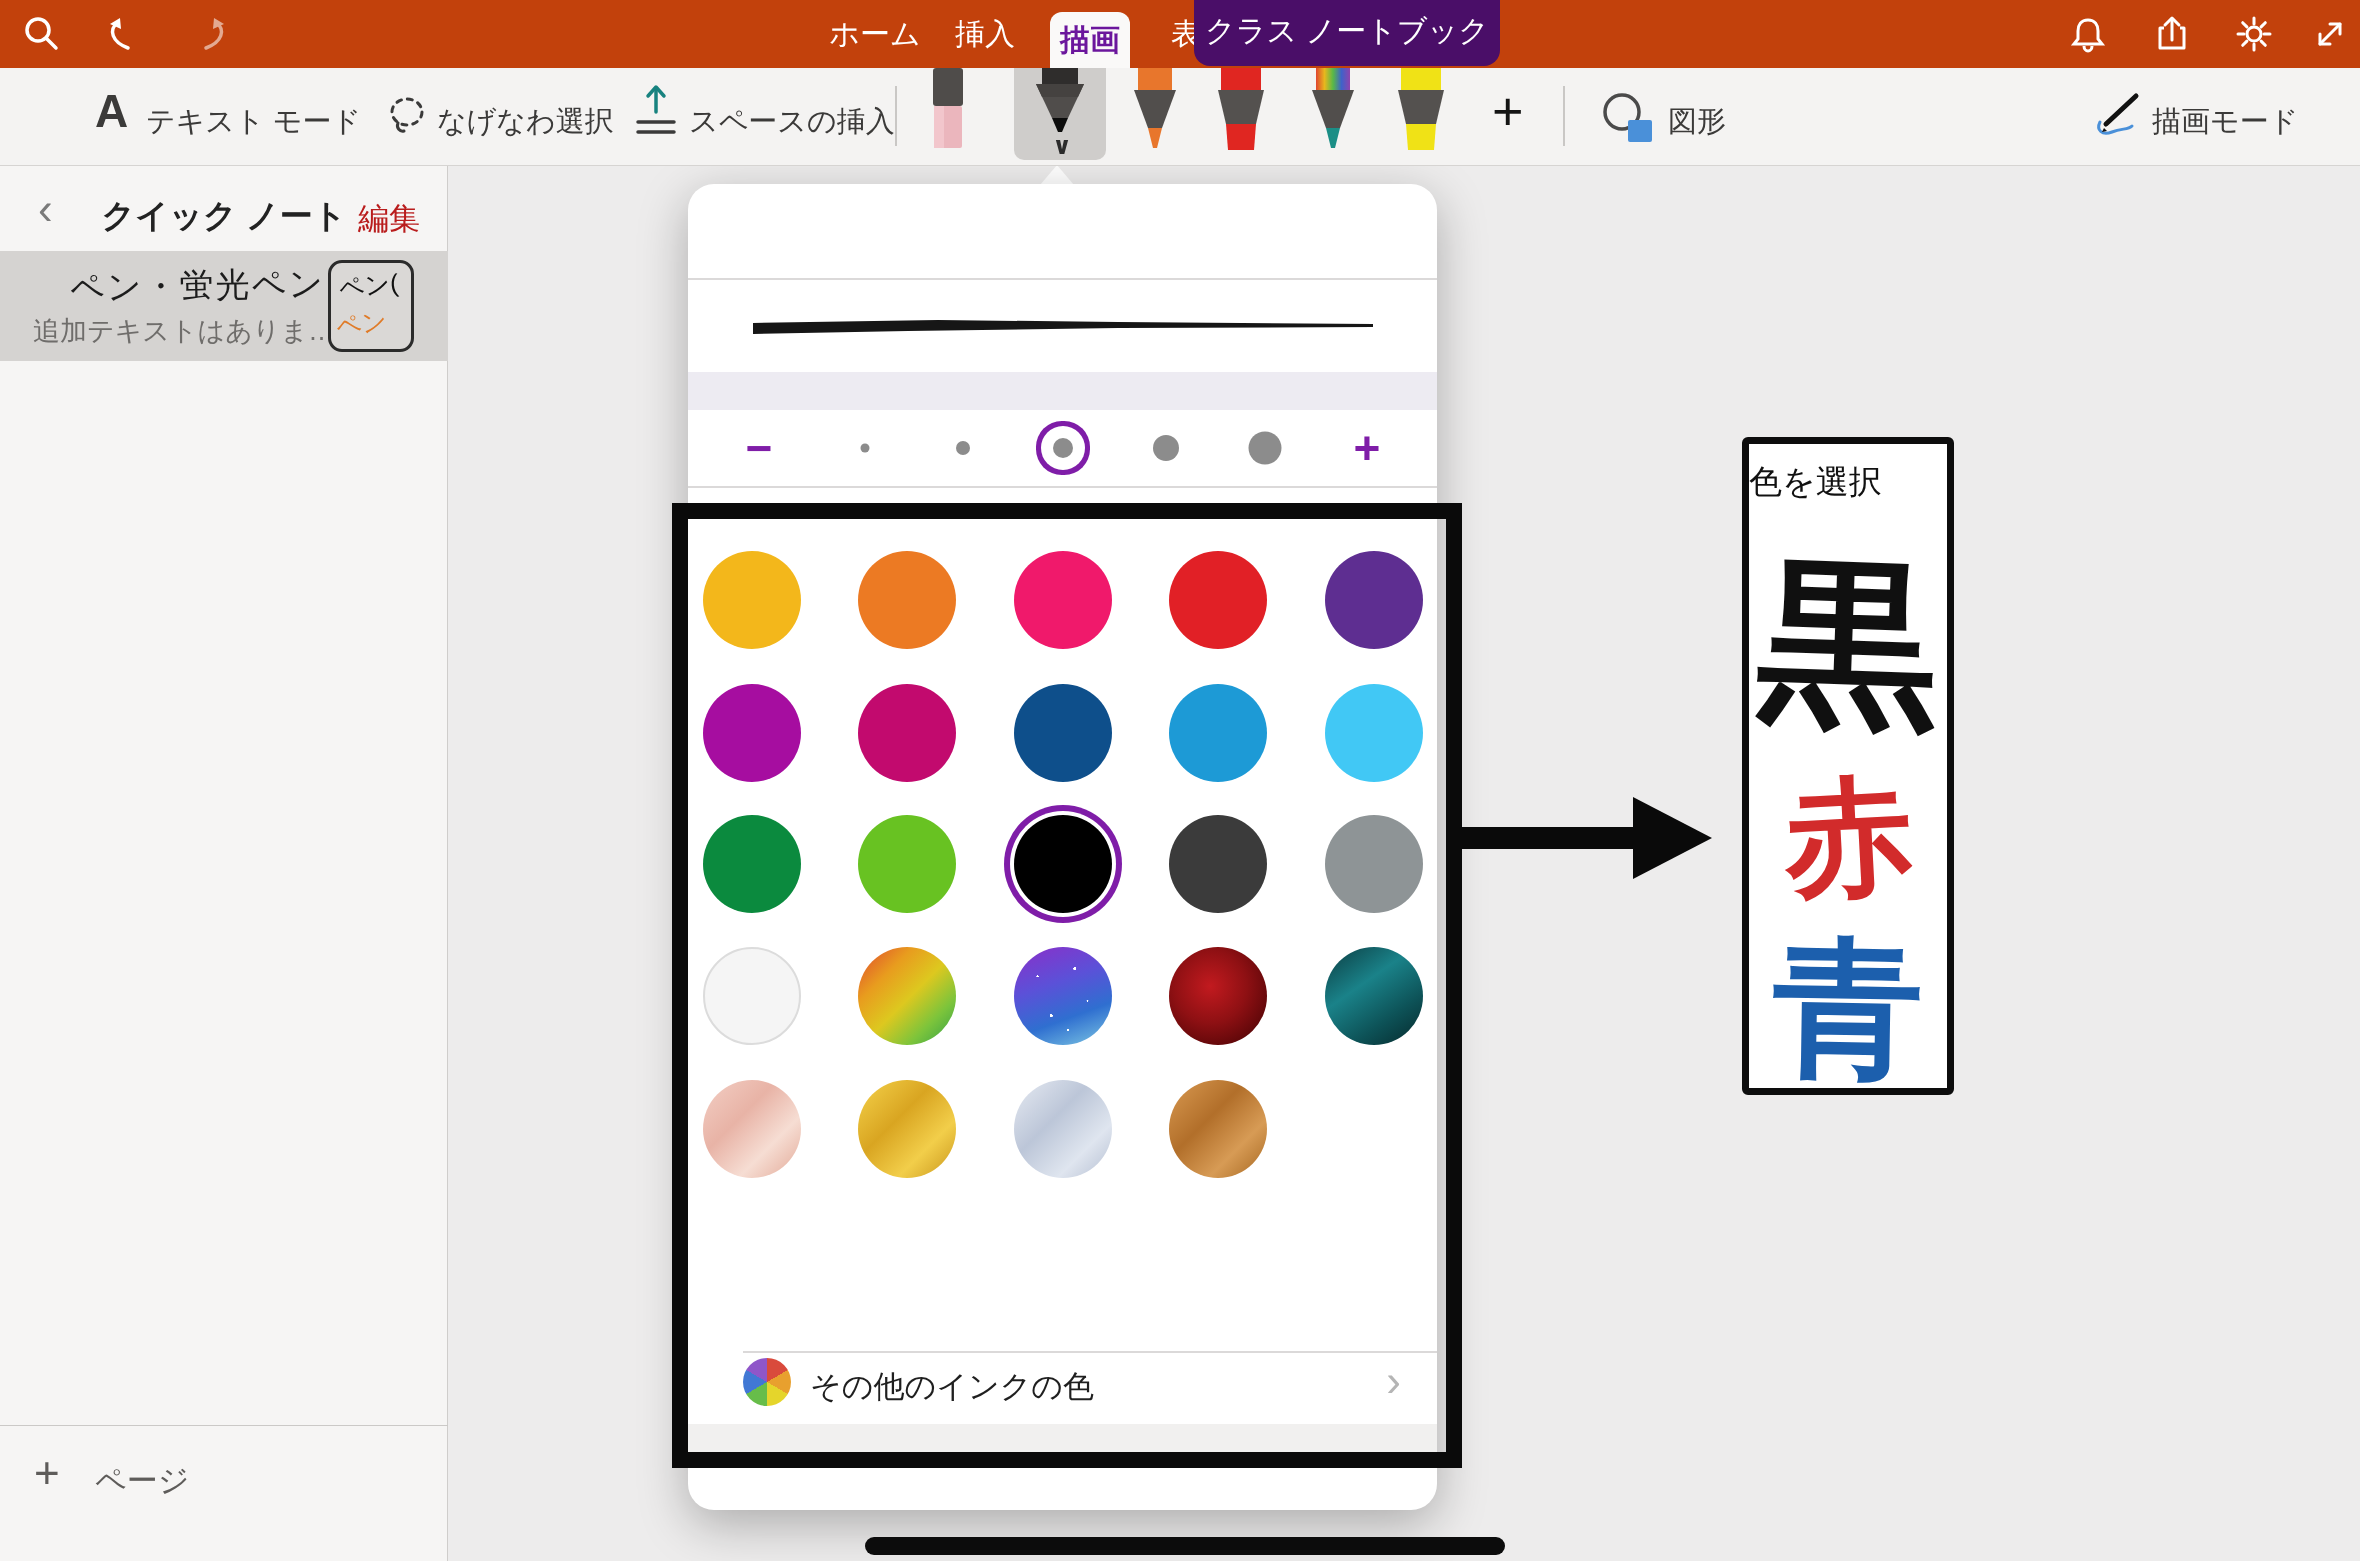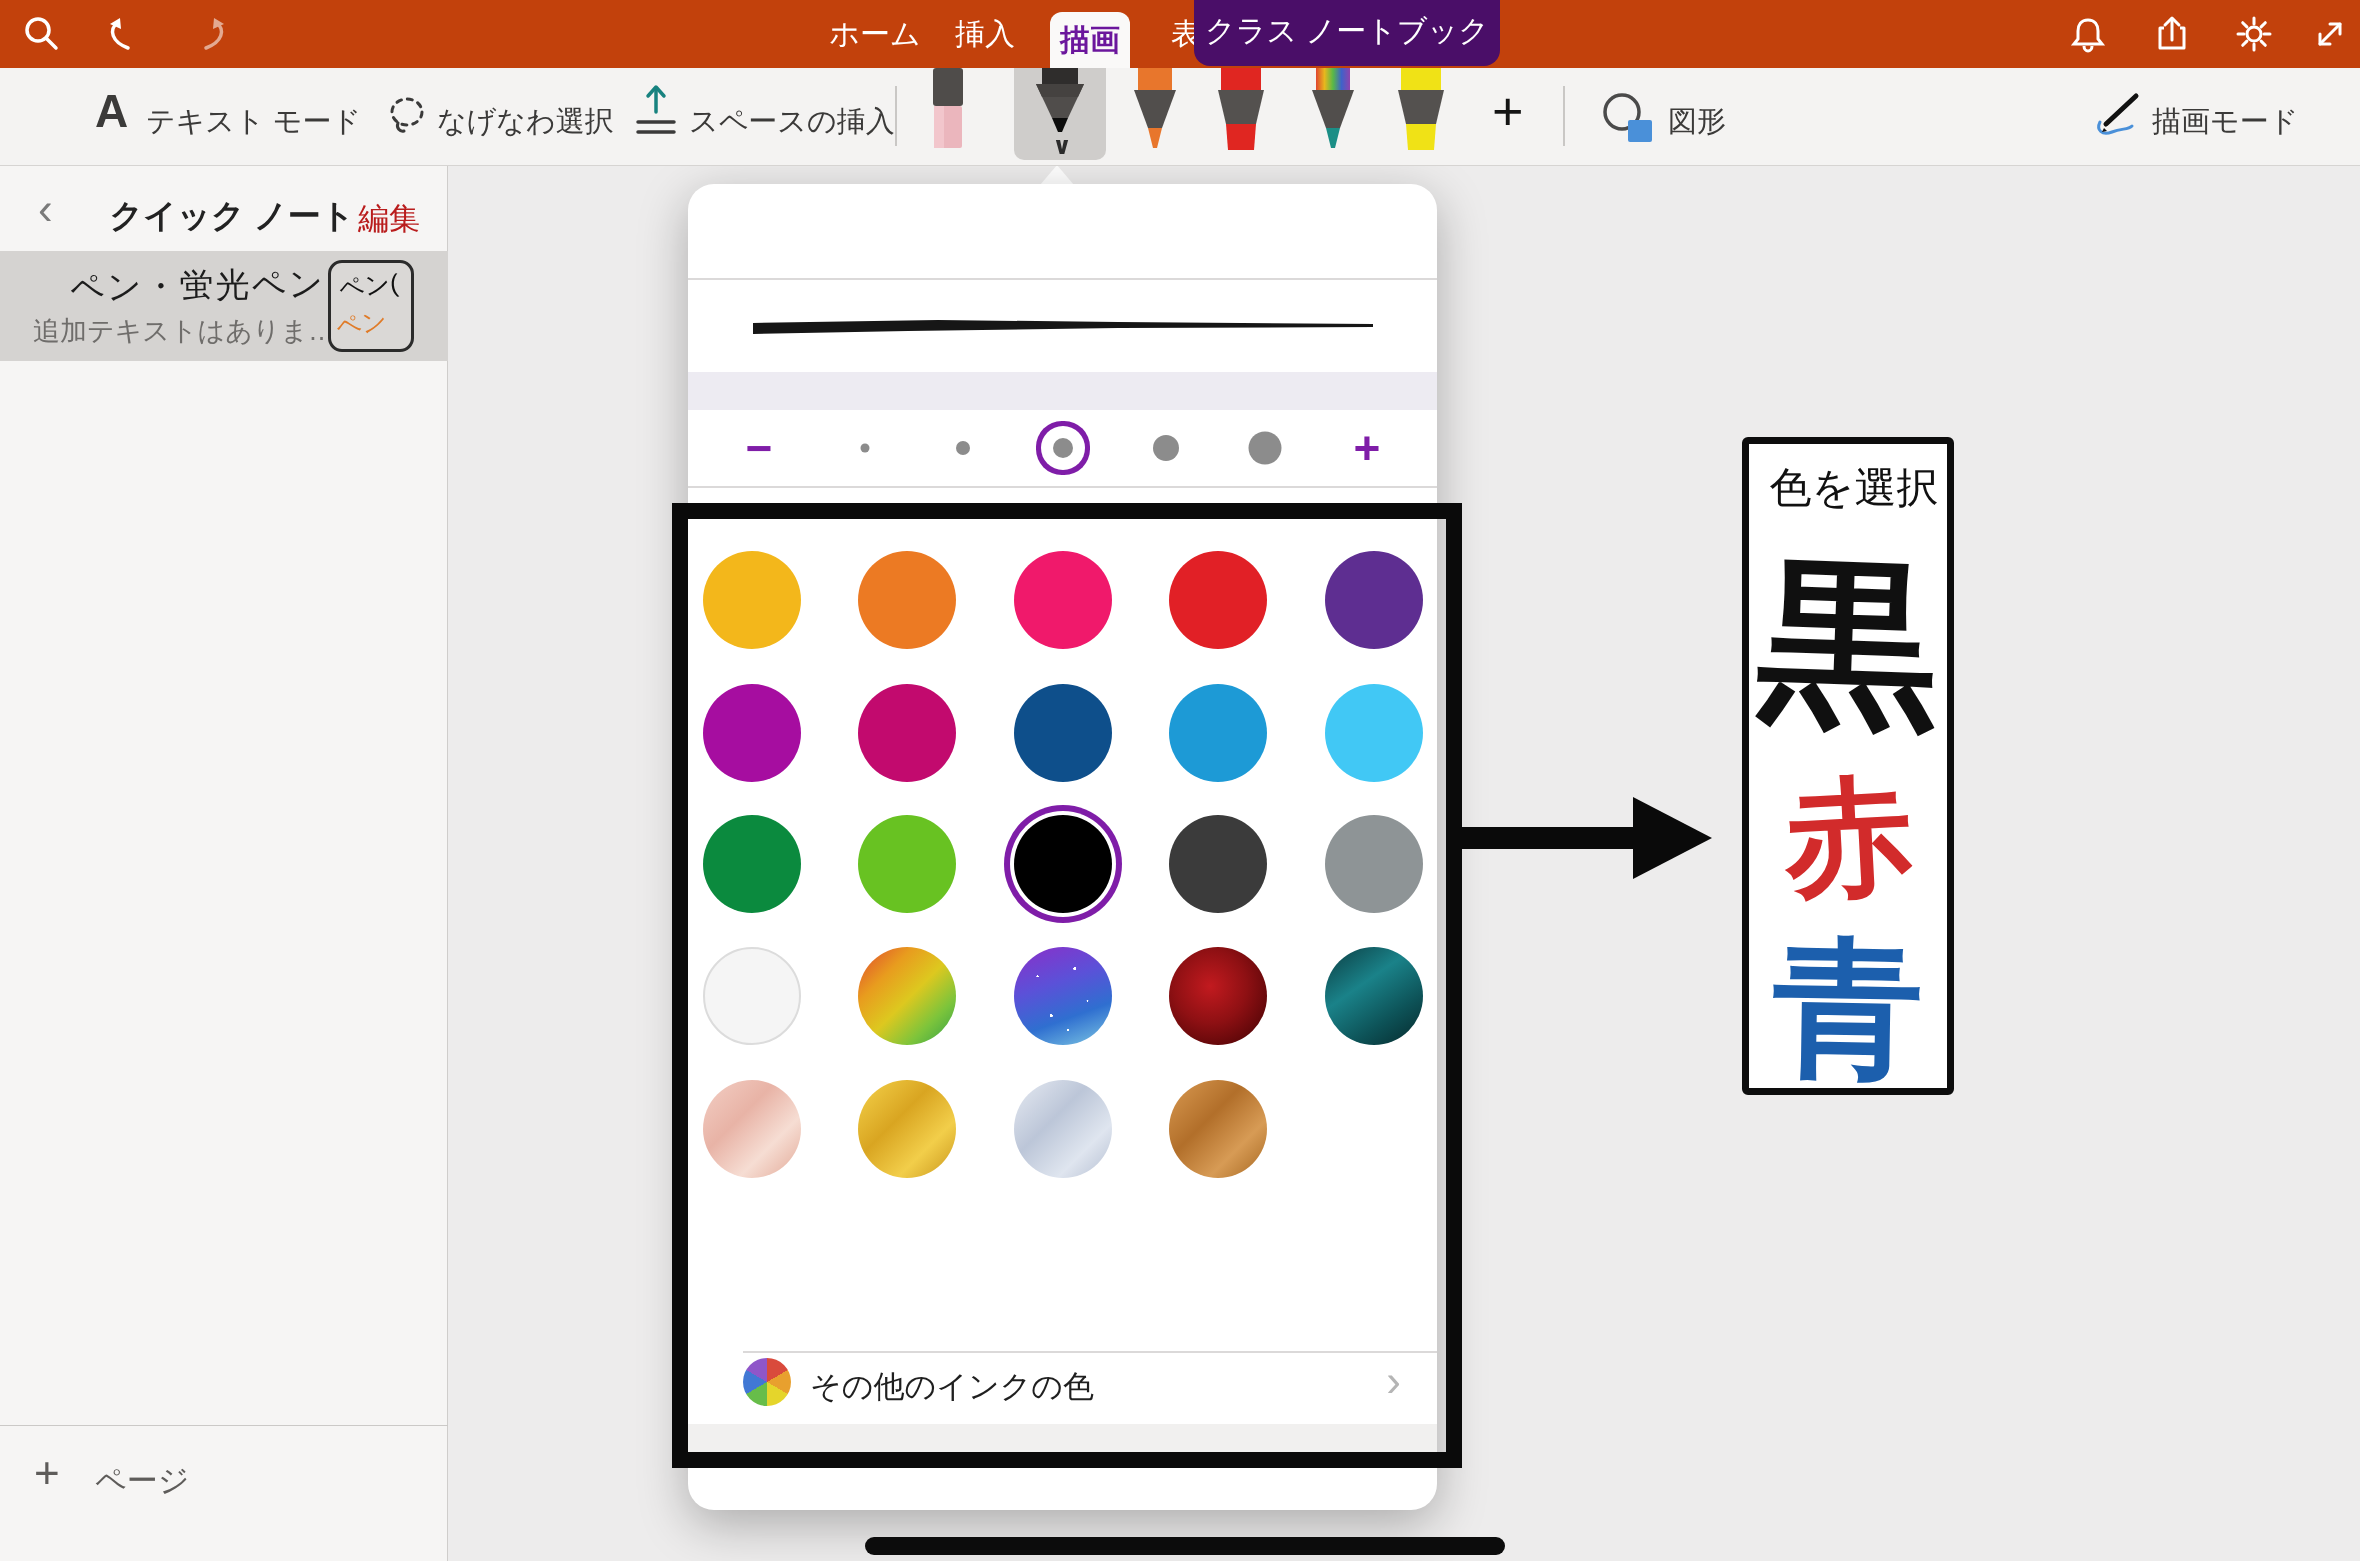--- a/index.html
+++ b/index.html
@@ -28,21 +28,21 @@
   .pen-selected-bg { position:absolute; left:1014px; top:0; width:92px; height:92px;
                      background:#CFCDCB; border-radius:0 0 10px 10px; }
   .pen-chevron { position:absolute; left:1046px; top:64px; width:32px; text-align:center;
                  font-size:24px; color:#2B2B2B; font-weight:bold; }
 
   
   .sidebar { position:absolute; left:0; top:166px; width:448px; height:1395px;
              background:#F6F5F4; border-right:1px solid #CFCDCB; z-index:10; }
   .sb-back { position:absolute; left:38px; top:18px; font-size:44px; color:#7A7A7A; }
   .sb-title { position:absolute; left:0; top:28px; width:448px; text-align:center;
-              font-size:33px; font-weight:600; color:#222;margin-left:8px; }
+              font-size:33px; font-weight:600; color:#222; }
   .sb-edit { position:absolute; left:358px; top:32px; font-size:31px; color:#b91c1c; }
   .sb-item { position:absolute; left:0; top:85px; width:448px; height:110px; background:#D5D3D1; }
   .sb-item-title { position:absolute; left:70px; top:12px; font-size:34px; color:#1c1c1c;
                    transform:rotate(-1deg); letter-spacing:2px; }
   .sb-item-sub { position:absolute; left:33px; top:62px; font-size:27px; color:#6F6D6B; }
   .sb-thumb { position:absolute; left:328px; top:9px; width:86px; height:92px; background:#DAD8D6;
               border:3px solid #2B2B2B; border-radius:14px; overflow:hidden; }
   .sb-thumb .l1 { position:absolute; left:8px; top:6px; font-size:25px; color:#111; transform:rotate(-5deg); }
   .sb-thumb .l2 { position:absolute; left:5px; top:44px; font-size:25px; color:#E07B28; transform:rotate(-7deg); }
   .sb-footer-div { position:absolute; left:0; top:1259px; width:448px; height:1px; background:#CBC9C7; }
@@ -89,22 +89,22 @@
                       #67BD4A 180deg 240deg,#4178D4 240deg 300deg,#8F56C9 300deg 360deg); }
   .more-label { position:absolute; left:122px; top:1182px; font-size:31px; color:#1F1F1F; }
   .more-chev { position:absolute; right:36px; top:1172px; font-size:44px; color:#B5B5B5; }
   .pp-strip { position:absolute; left:0; top:1240px; width:100%; height:28px; background:#F1F0EF; }
 
   
   .black-frame { position:absolute; left:672px; top:503px; width:790px; height:965px;
                  border:16px solid #0A0A0A; z-index:5; pointer-events:none; }
   .ann-box { position:absolute; left:1742px; top:437px; width:212px; height:658px; background:#fff;
              border:7px solid #0D0D0D; border-radius:6px; z-index:4; }
-  .ann-title { position:absolute; left:0; top:16px; width:100%; text-align:center;
-               font-size:42px; color:#111;padding-left:12px; }
+  .ann-title { position:absolute; left:0; top:16px; width:100%; text-align:left;
+               font-size:33px; color:#111; }
   .kanji { position:absolute; left:0; width:100%; text-align:center; line-height:1; font-weight:600; }
   .home-bar { position:absolute; left:865px; top:1537px; width:640px; height:18px;
               background:#0C0C0C; border-radius:9px; z-index:6; }
 </style>
 </head>
 <body>
 
 <div class="screen">
 
   <header class="topbar">

